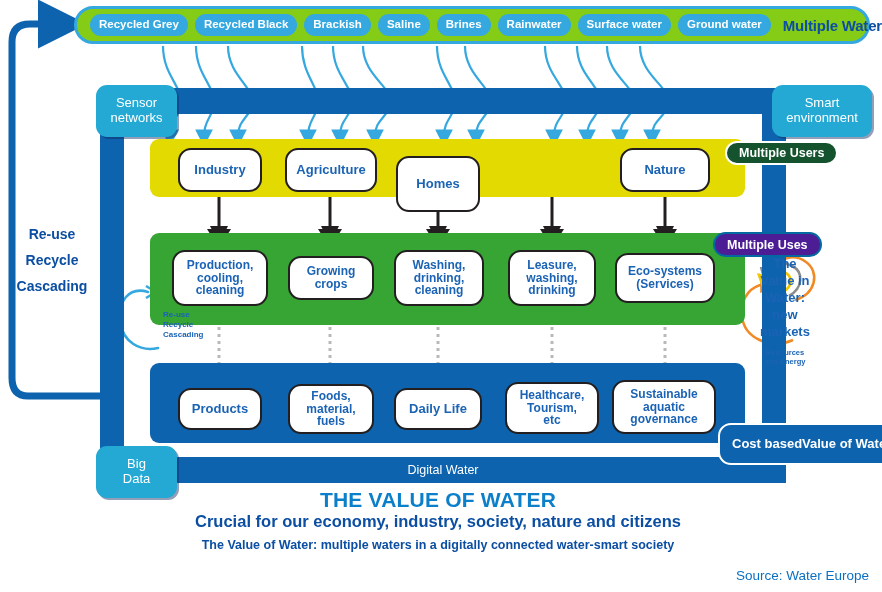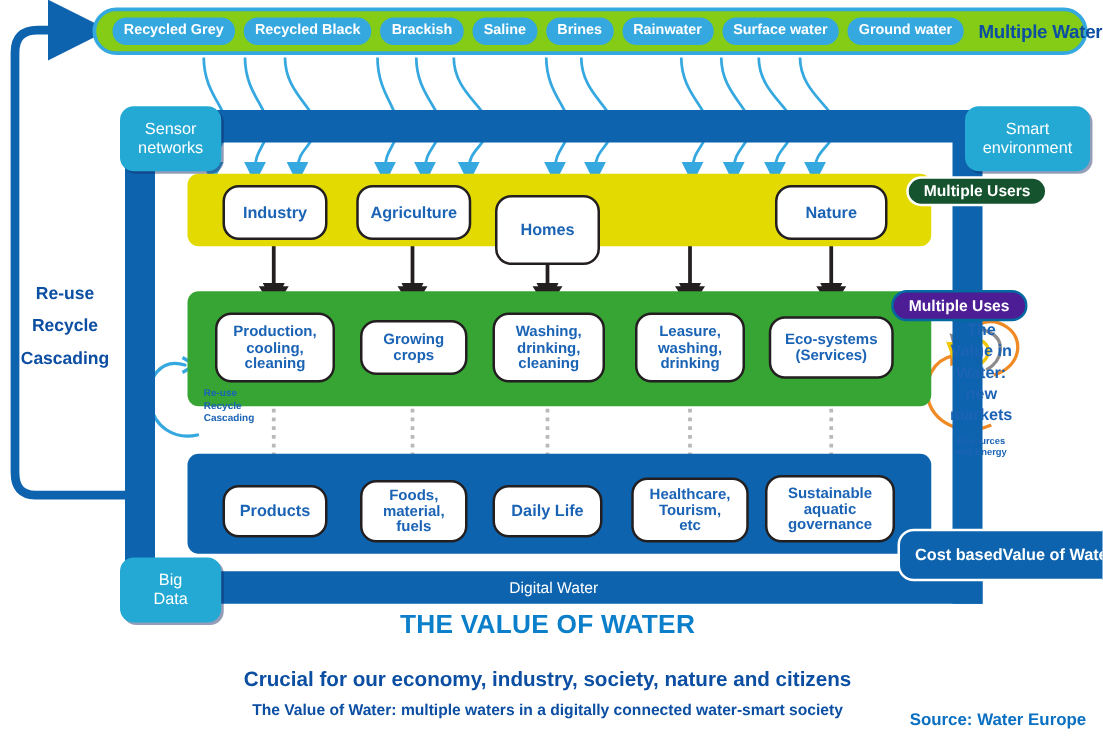--- a/index.html
+++ b/index.html
@@ -90,25 +90,25 @@
     font-size:13px;font-weight:bold;line-height:1.3;
   }
   #resources-label{
     left:748px;top:348px;width:74px;text-align:center;color:#1b63b4;
     font-size:7.5px;font-weight:bold;line-height:1.25;
   }
 
   
   #caption-block{left:0;top:488px;width:876px;text-align:center;color:#0b5fb0;}
   #caption-title   {font-size:21px;font-weight:bold;letter-spacing:.2px;color:#0b7fc9;}
-  #caption-sub     {font-size:16.5px;font-weight:bold;margin-top:23px;color:#0b4ea2;}
+  #caption-sub     {font-size:16.5px;font-weight:bold;margin-top:0;color:#0b4ea2;}
   #caption-sub2    {font-size:12.5px;font-weight:bold;margin-top:7px;color:#0b4ea2;}
   #source-label{
     left:0;top:568px;width:869px;text-align:right;color:#0b70c2;
-    font-size:13.5px;font-weight:bold;
+    font-size:13.5px;font-weight:normal;
   }
 
   svg.overlay{position:absolute;left:0;top:0;width:882px;height:592px;pointer-events:none;}
 </style>
 </head>
 <body>
 
 <div id="stage">
 
   <svg class="overlay" viewBox="0 0 882 592">

